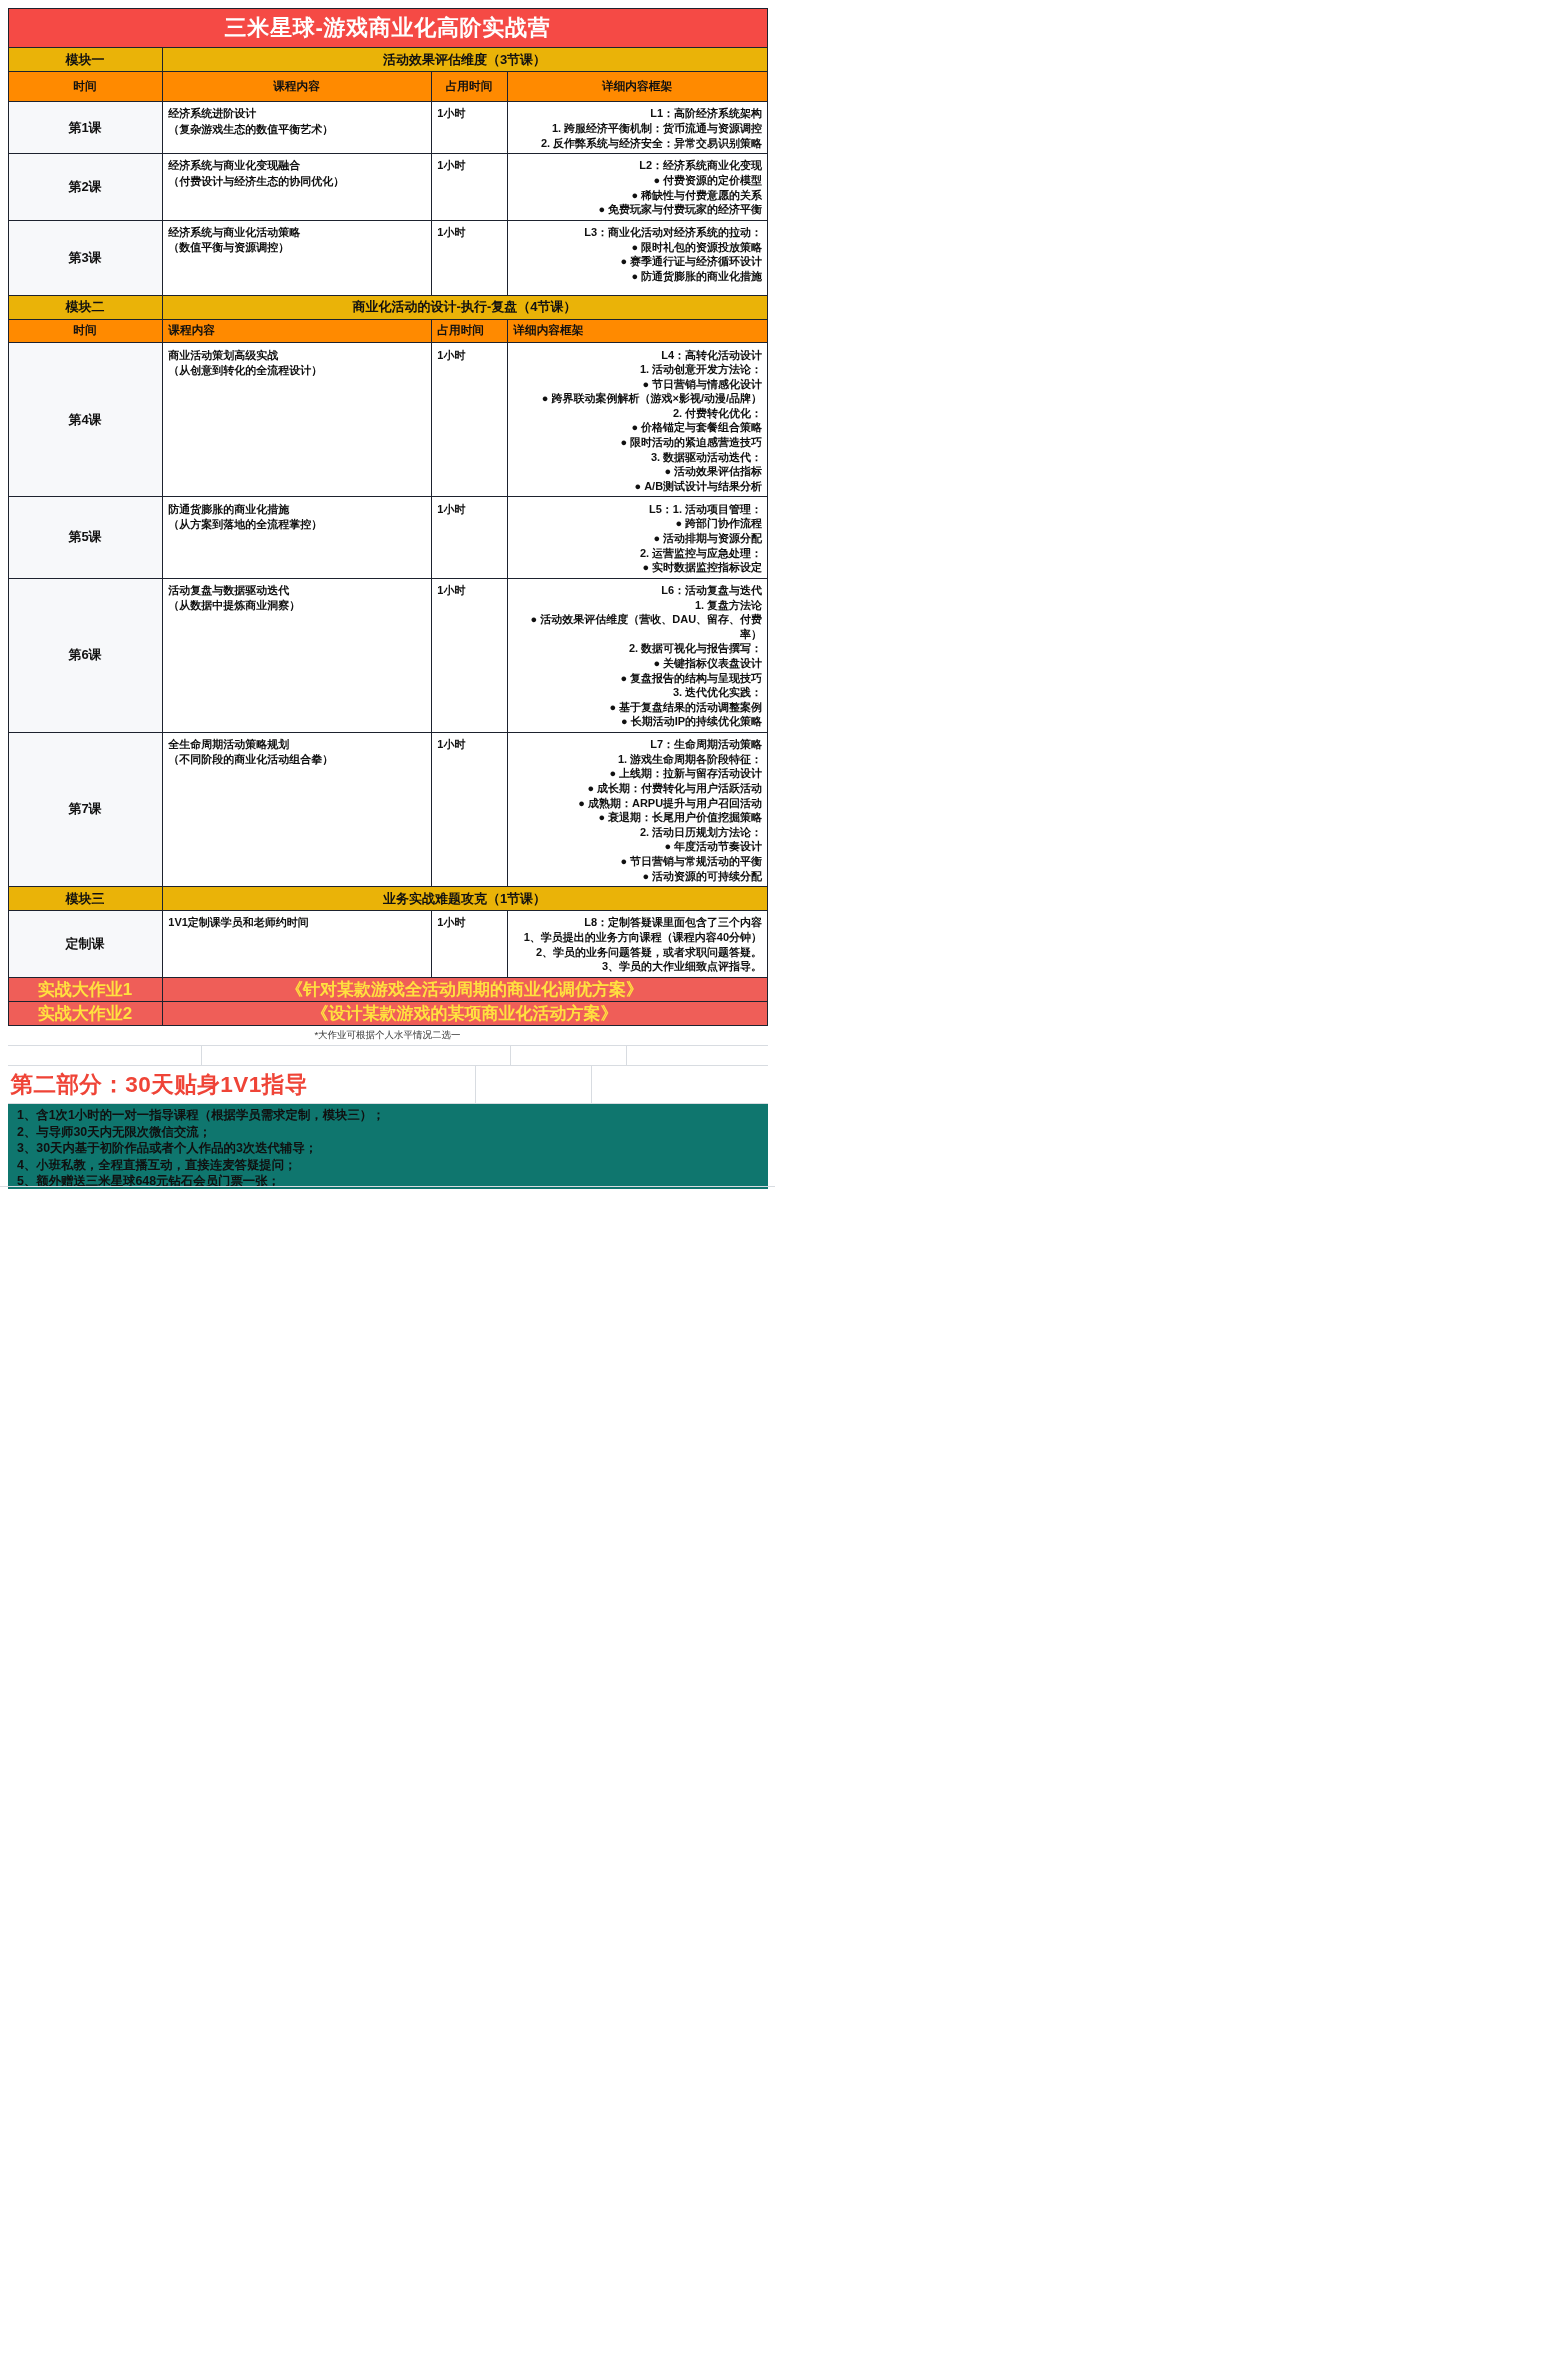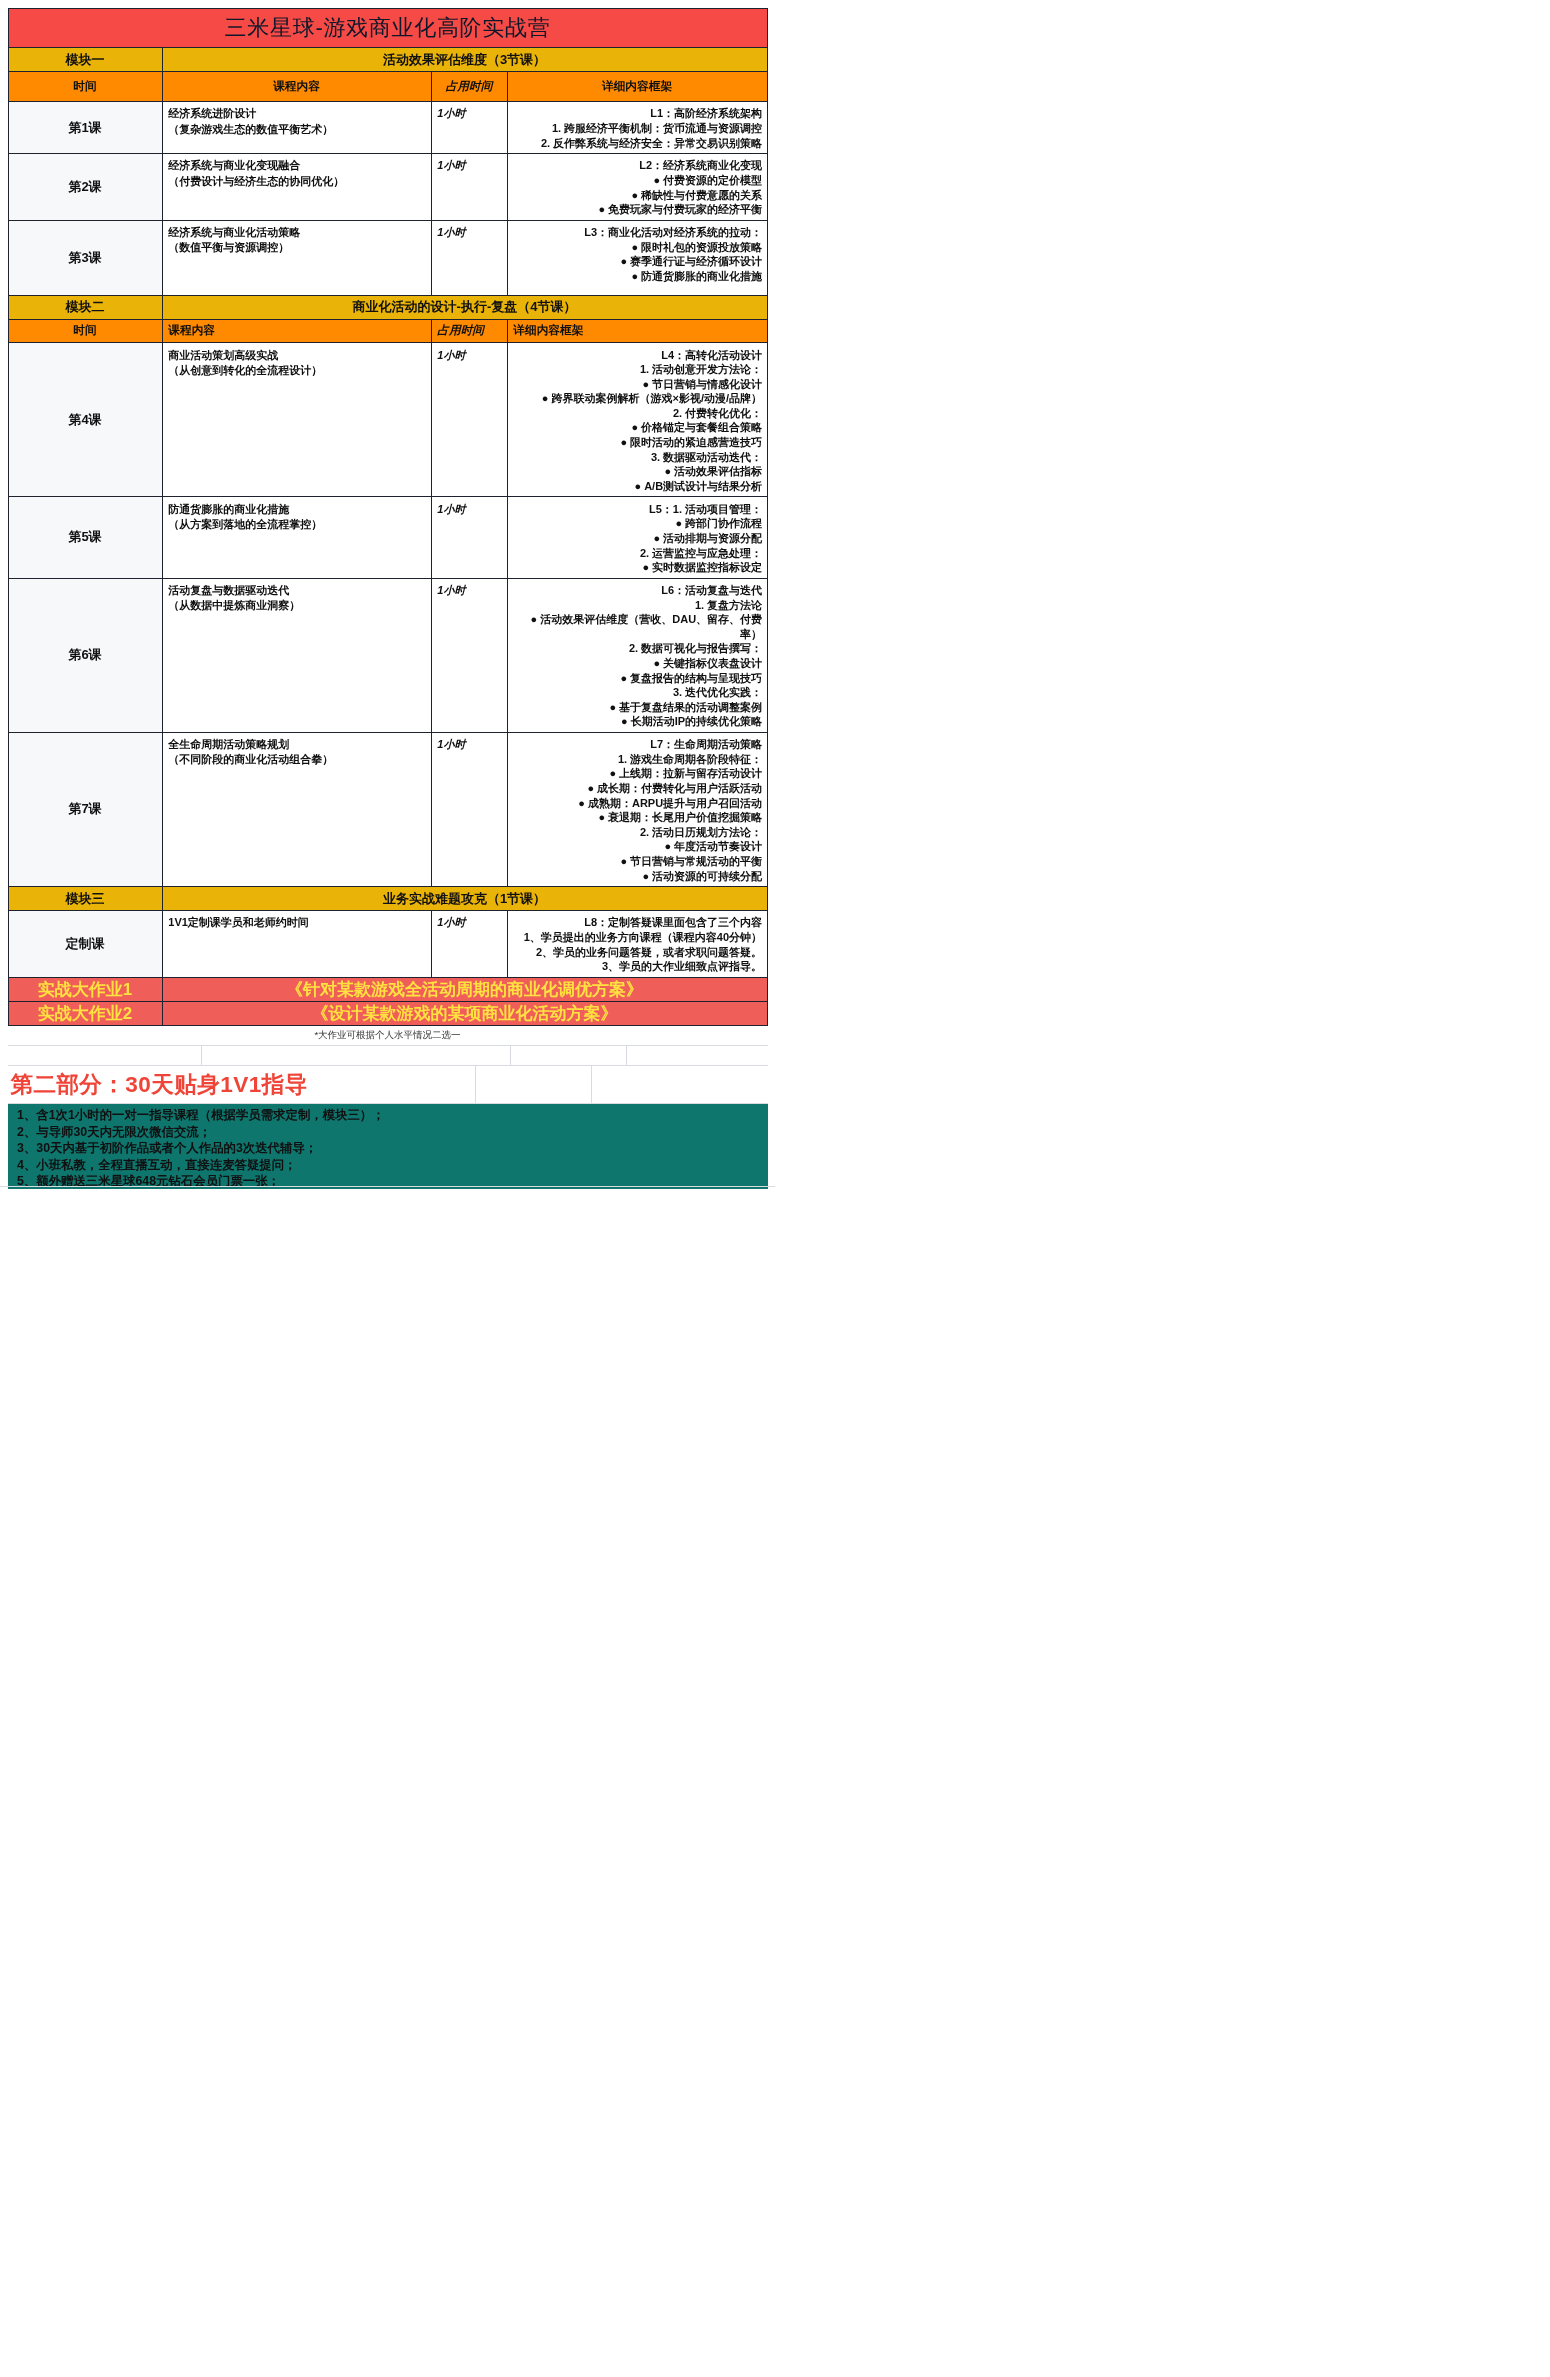--- a/index.html
+++ b/index.html
@@ -8,27 +8,27 @@
     width:775px; height:1189px; overflow:hidden; position:relative;
     font-family:"Liberation Sans", sans-serif;
     -webkit-font-smoothing:antialiased;
   }
   .tbl { width:760px; margin:8px auto 0 auto; border:1.5px solid #1d222e; }
   .row { display:flex; border-top:1.5px solid #1d222e; align-items:stretch; }
   .row:first-child { border-top:none; }
   .cell { display:flex; }
   .c1 { width:153px; flex:0 0 153px; }
   .c2 { width:269px; flex:0 0 269px; border-left:1.5px solid #1d222e; }
-  .c3 { width:76px; flex:0 0 76px; border-left:1.5px solid #1d222e;font-style:italic; }
+  .c3 { width:76px; flex:0 0 76px; border-left:1.5px solid #1d222e; }
   .c4 { flex:1 1 auto; border-left:1.5px solid #1d222e; }
   .merge234 { flex:1 1 auto; border-left:1.5px solid #1d222e; }
 
   .r-title { min-height:38px; background:#f54a45; }
   .r-title .t { flex:1; display:flex; align-items:center; justify-content:center;
-    color:#0f172a; font-weight:normal; font-size:22px; letter-spacing:0.7px; }
+    color:#ffffff; font-weight:bold; font-size:22px; letter-spacing:0.7px; }
 
   .r-mod { background:#eab308; min-height:24px; }
   .r-mod .lab, .r-mod .mt { display:flex; align-items:center; justify-content:center;
     font-weight:bold; font-size:13px; color:#111; }
 
   .r-head { background:#ff8a00; }
   .r-head1 { min-height:30px; }
   .r-head2 { min-height:23.4px; }
   .r-head .hc { display:flex; align-items:center; font-weight:bold; font-size:11.7px; color:#101010; }
   .r-head1 .hc { justify-content:center; }

